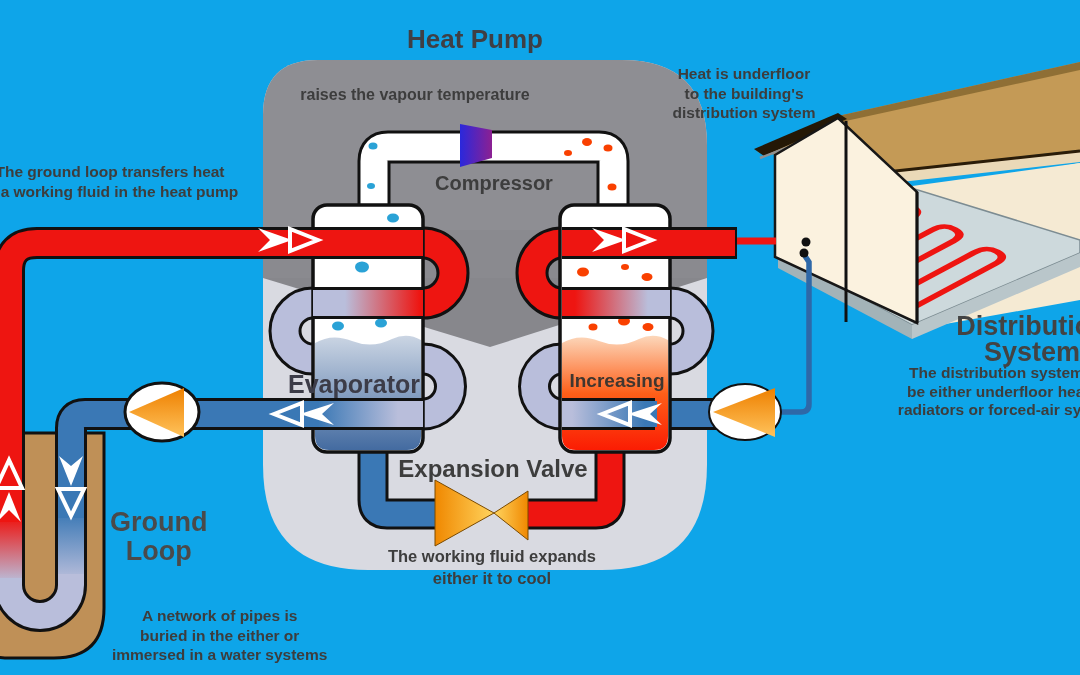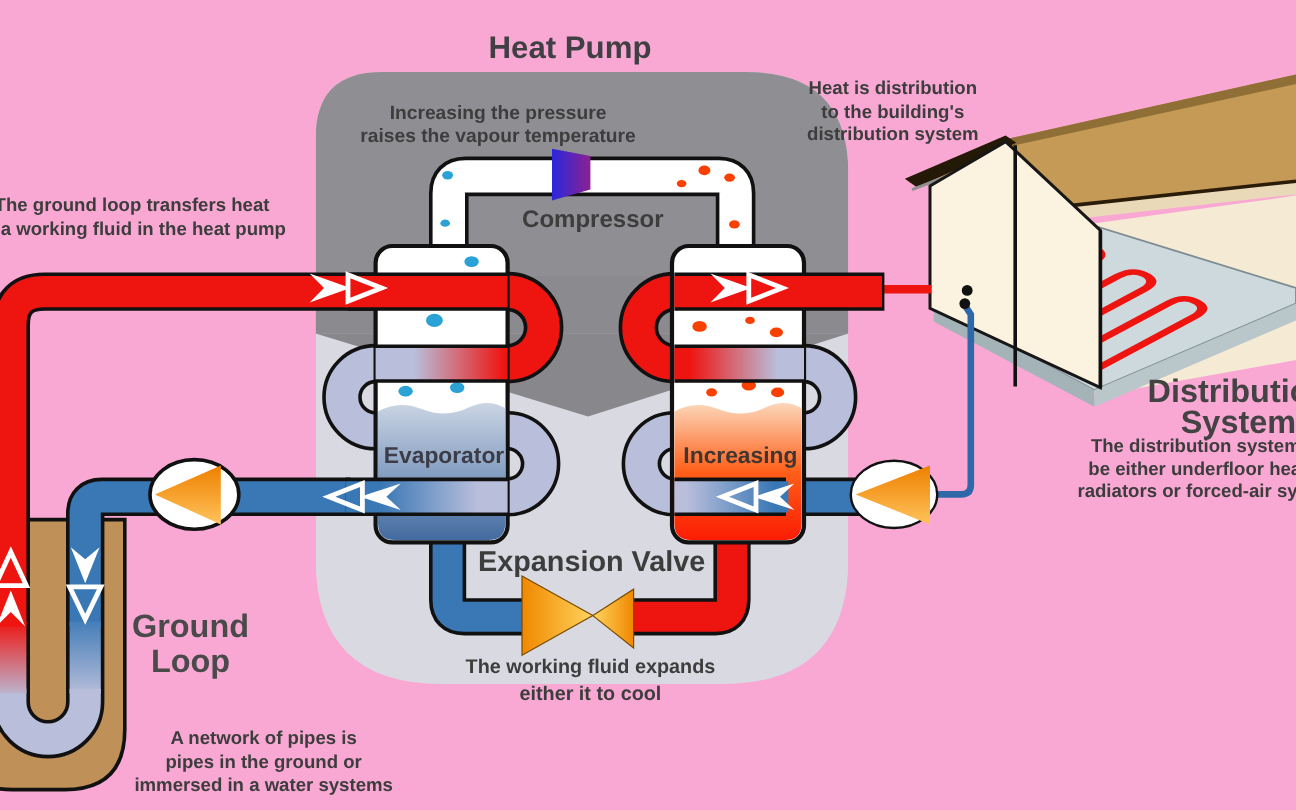--- a/index.html
+++ b/index.html
@@ -1,16 +1,16 @@
 <!DOCTYPE html>
 <html><head>
 <meta charset="utf-8">
 <style>
   html,body{margin:0;padding:0;background:#000;}
-  #screen{position:relative;width:1080px;height:675px;background:#f9a8d4;overflow:hidden;
+  #screen{position:relative;width:1080px;height:675px;background:#0ea5e9;overflow:hidden;
           font-family:"Liberation Sans",sans-serif;}
   #art{position:absolute;left:0;top:0;width:1080px;height:675px;}
   .lbl{position:absolute;font-weight:bold;color:#3d3d3d;white-space:nowrap;z-index:5;}
   .ctr{transform:translateX(-50%);text-align:center;}
   .left{text-align:center;}
 </style>
 </head>
 <body>
 
 <div id="screen">
@@ -250,39 +250,38 @@
   </g>
   <g>
     <polygon points="59,456 71,486 83,456 71,466" fill="#fff"></polygon>
     <path d="M 71,516 L 58,489 L 84,489 Z" fill="none" stroke="#fff" stroke-width="4"></path>
   </g>
 </svg>
 
   <div class="lbl ctr" style="left:475px;top:24px;font-size:26px;color:#3f3f44;">Heat Pump</div>
 
   <div class="lbl ctr" style="left:415px;top:85px;font-size:16px;line-height:19px;">
-    <div>Increasing the pressure</div>
     <div>raises the vapour temperature</div>
   </div>
 
   <div class="lbl ctr" style="left:494px;top:172px;font-size:20px;">Compressor</div>
 
-  <div class="lbl ctr" style="left:370px;top:370px;font-size:19px;color:#3c3c48;">Evaporator</div>
+  <div class="lbl ctr" style="left:354px;top:370px;font-size:25px;color:#3c3c48;">Evaporator</div>
 
   <div class="lbl ctr" style="left:617px;top:370px;font-size:19px;color:#40362f;">Increasing</div>
 
   <div class="lbl ctr" style="left:493px;top:455px;font-size:24px;">Expansion Valve</div>
 
   <div class="lbl ctr" style="left:492px;top:546px;font-size:16.5px;line-height:21.5px;">
     <div>The working fluid expands</div>
     <div>either it to cool</div>
   </div>
 
   <div class="lbl ctr" style="left:744px;top:64px;font-size:15.5px;line-height:19.5px;">
-    <div>Heat is distribution</div>
+    <div>Heat is underfloor</div>
     <div>to the building's</div>
     <div>distribution system</div>
   </div>
 
   <div class="lbl ctr" style="left:1032px;top:313px;font-size:27px;line-height:26px;color:#434343;">
     <div>Distribution</div>
     <div>System</div>
   </div>
 
   <div class="lbl ctr" style="left:1012px;top:364px;font-size:15.5px;line-height:18.5px;">
@@ -291,21 +290,21 @@
     <div>radiators or forced-air systems</div>
   </div>
 
   <div class="lbl left" style="left:110px;top:508px;font-size:27px;line-height:29px;color:#4a4a4a;">
     <div>Ground</div>
     <div>Loop</div>
   </div>
 
   <div class="lbl left" style="left:112px;top:606px;font-size:15.5px;line-height:19.5px;">
     <div>A network of pipes is</div>
-    <div>pipes in the ground or</div>
+    <div>buried in the either or</div>
     <div>immersed in a water systems</div>
   </div>
 
   <div class="lbl ctr" style="left:110px;top:162px;font-size:15.5px;line-height:20px;">
     <div>The ground loop transfers heat</div>
     <div>to a working fluid in the heat pump</div>
   </div>
 
 </div>
 

